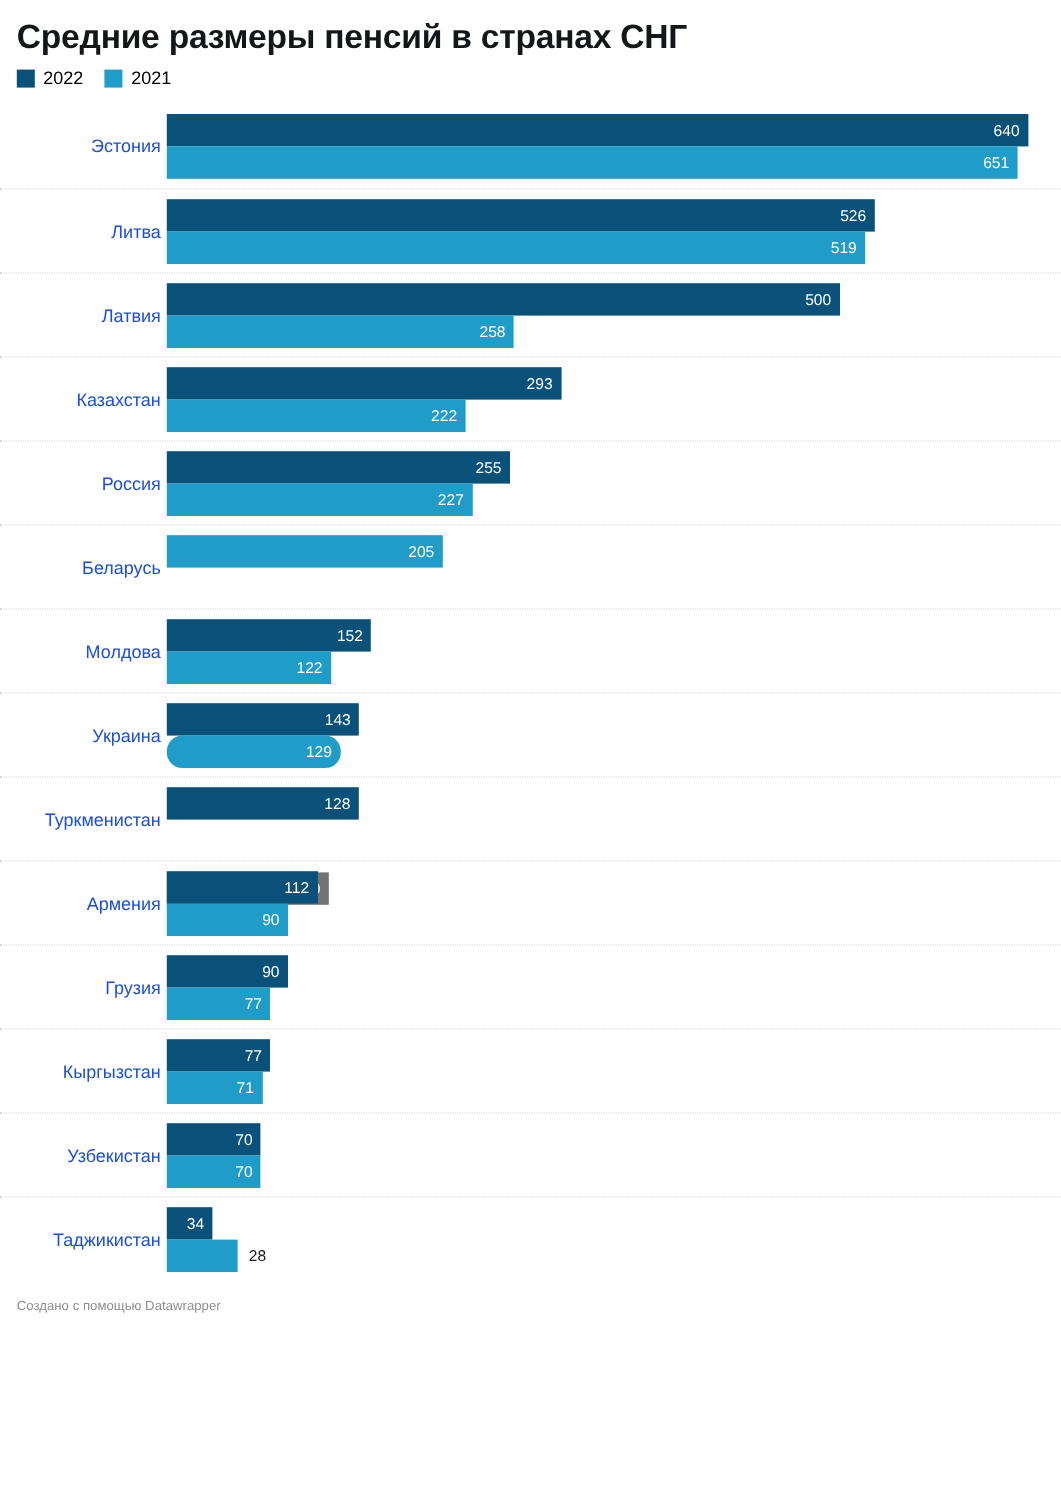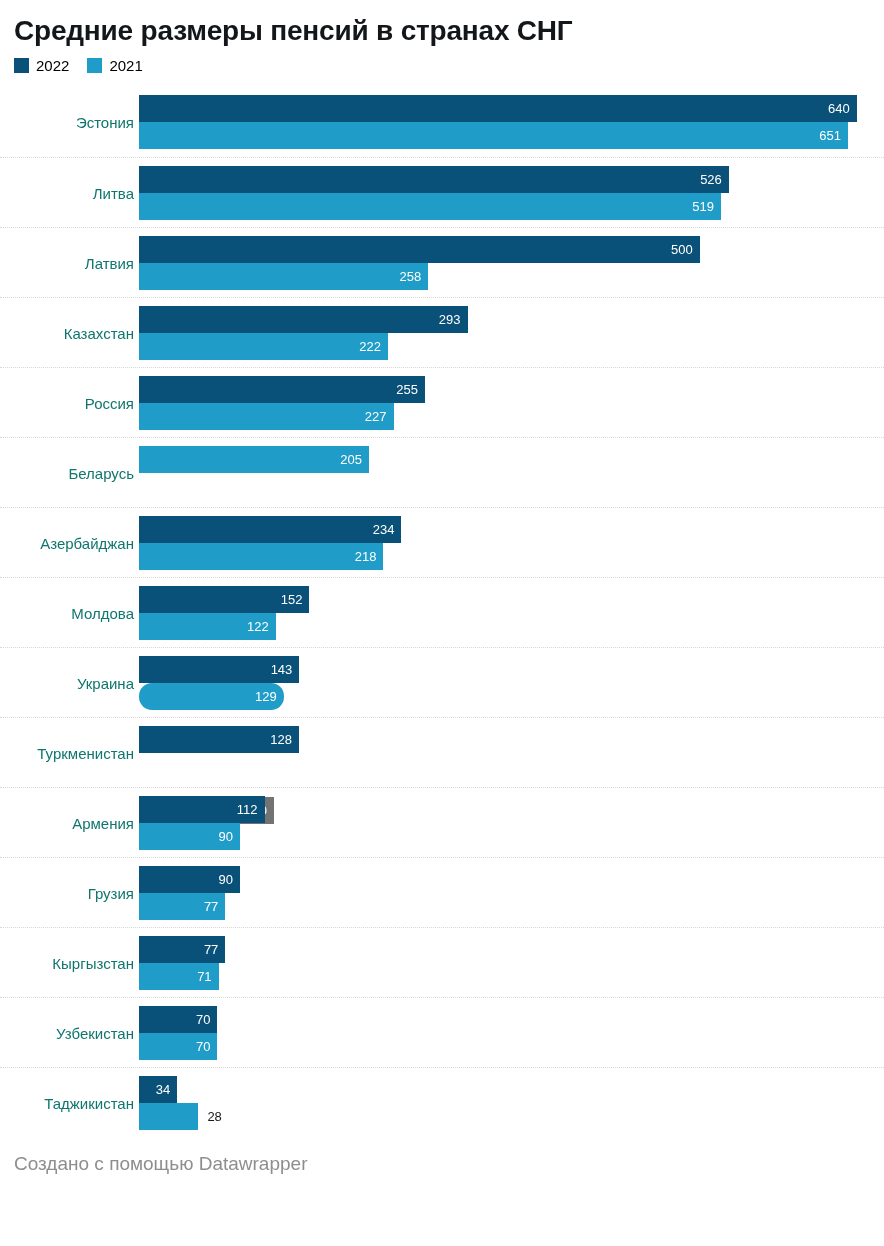--- a/index.html
+++ b/index.html
@@ -71,21 +71,21 @@
   .row-label {
     position: absolute;
     left: 0;
     top: 0;
     width: 134px;
     height: 70px;
     display: flex;
     align-items: center;
     justify-content: flex-end;
     font-size: 15px;
-    color: #0f766e;
+    color: #1d4ed8;
     text-align: right;
     padding-right: 0;
     box-sizing: border-box;
     white-space: nowrap;
   }
   .bars {
     position: absolute;
     left: 139px;
     top: 0;
     right: 0;
@@ -112,21 +112,21 @@
   .bar-value.outside {
     position: absolute;
     left: 100%;
     padding-right: 0;
     padding-left: 9px;
     color: #1a1a1a;
   }
   
   .footer {
     padding: 16px 14px 0 14px;
-    font-size: 19px;
+    font-size: 11px;
     color: #8e8e8e;
   }
 </style>
 </head>
 <body>
 
 <div class="chart-wrap">
 
   <h1 class="chart-title">Средние размеры пенсий в странах СНГ</h1>
 
@@ -199,31 +199,20 @@
       </div>
       <div class="row">
         <div class="row-label">Беларусь</div>
         <div class="bars">
           <div class="bar bar-2021" style="width: 229.877px; background: rgb(31, 157, 200);">
             <span class="bar-value">205</span>
           </div>
         </div>
       </div>
       <div class="row">
-        <div class="row-label">Азербайджан</div>
-        <div class="bars">
-          <div class="bar bar-2022" style="width: 262.396px; background: rgb(10, 81, 121);">
-            <span class="bar-value">234</span>
-          </div>
-          <div class="bar bar-2021" style="width: 244.455px; background: rgb(31, 157, 200);">
-            <span class="bar-value">218</span>
-          </div>
-        </div>
-      </div>
-      <div class="row">
         <div class="row-label">Молдова</div>
         <div class="bars">
           <div class="bar bar-2022" style="width: 170.445px; background: rgb(10, 81, 121);">
             <span class="bar-value">152</span>
           </div>
           <div class="bar bar-2021" style="width: 136.805px; background: rgb(31, 157, 200);">
             <span class="bar-value">122</span>
           </div>
         </div>
       </div>

